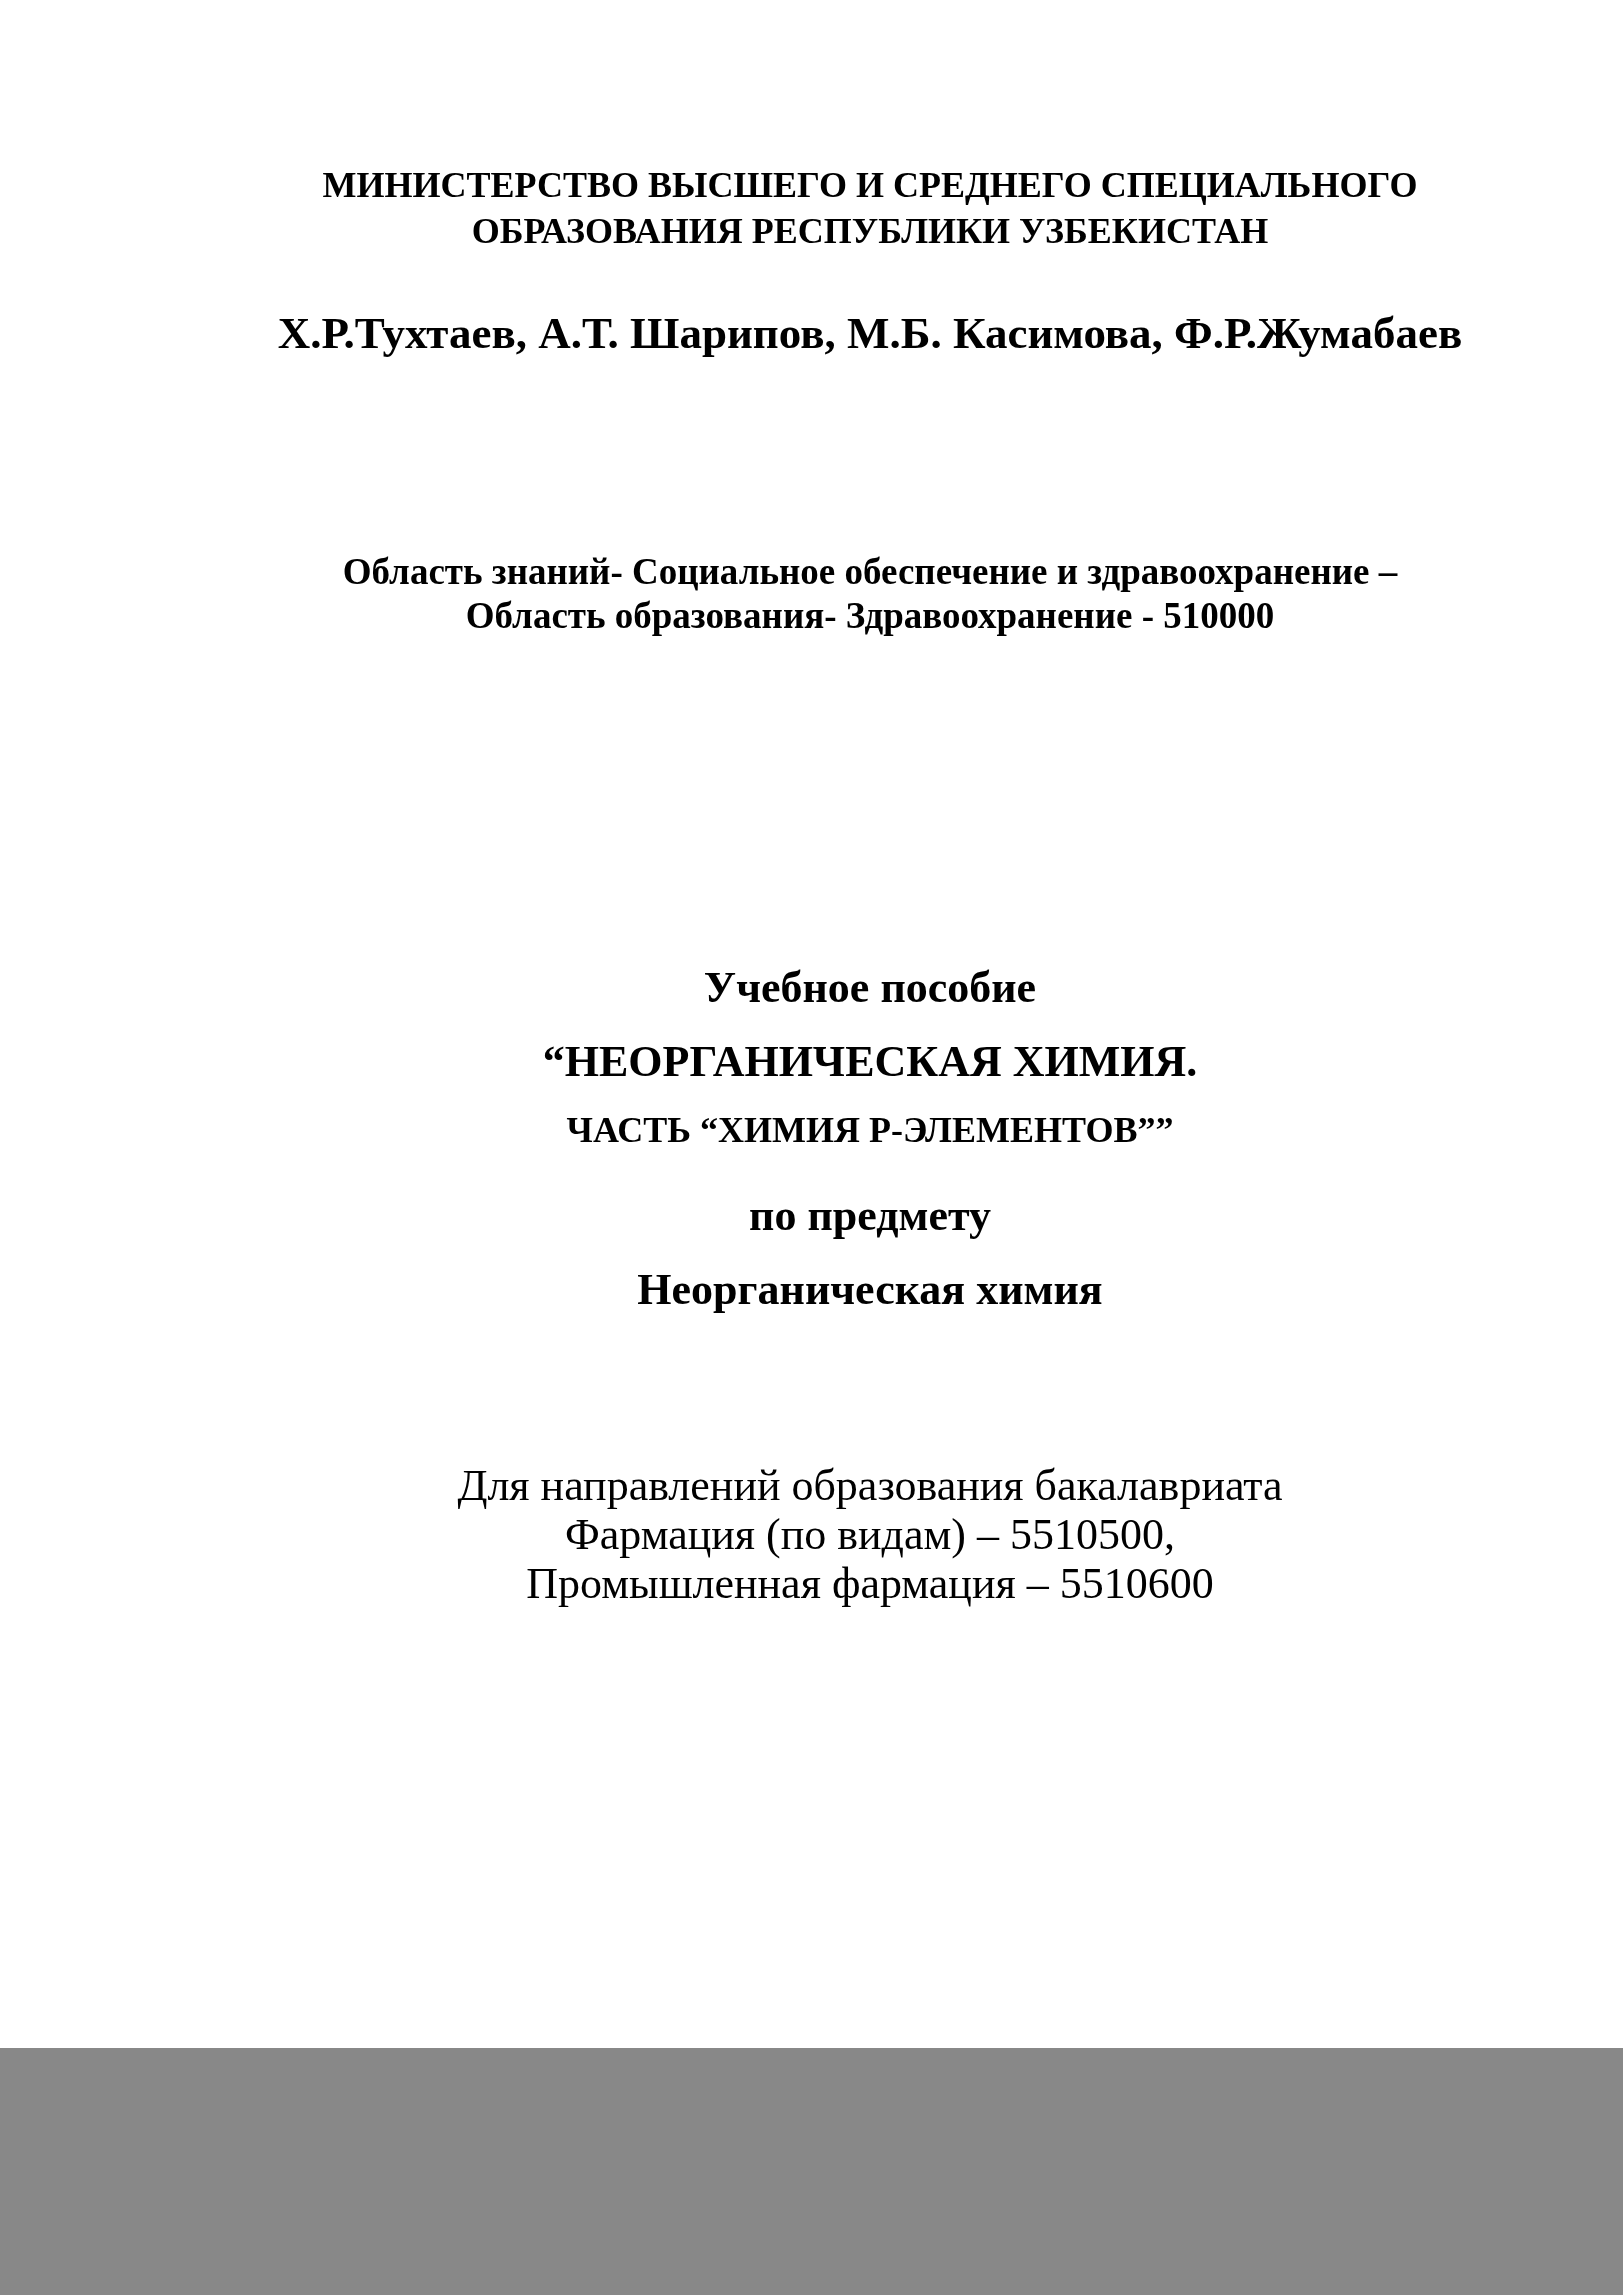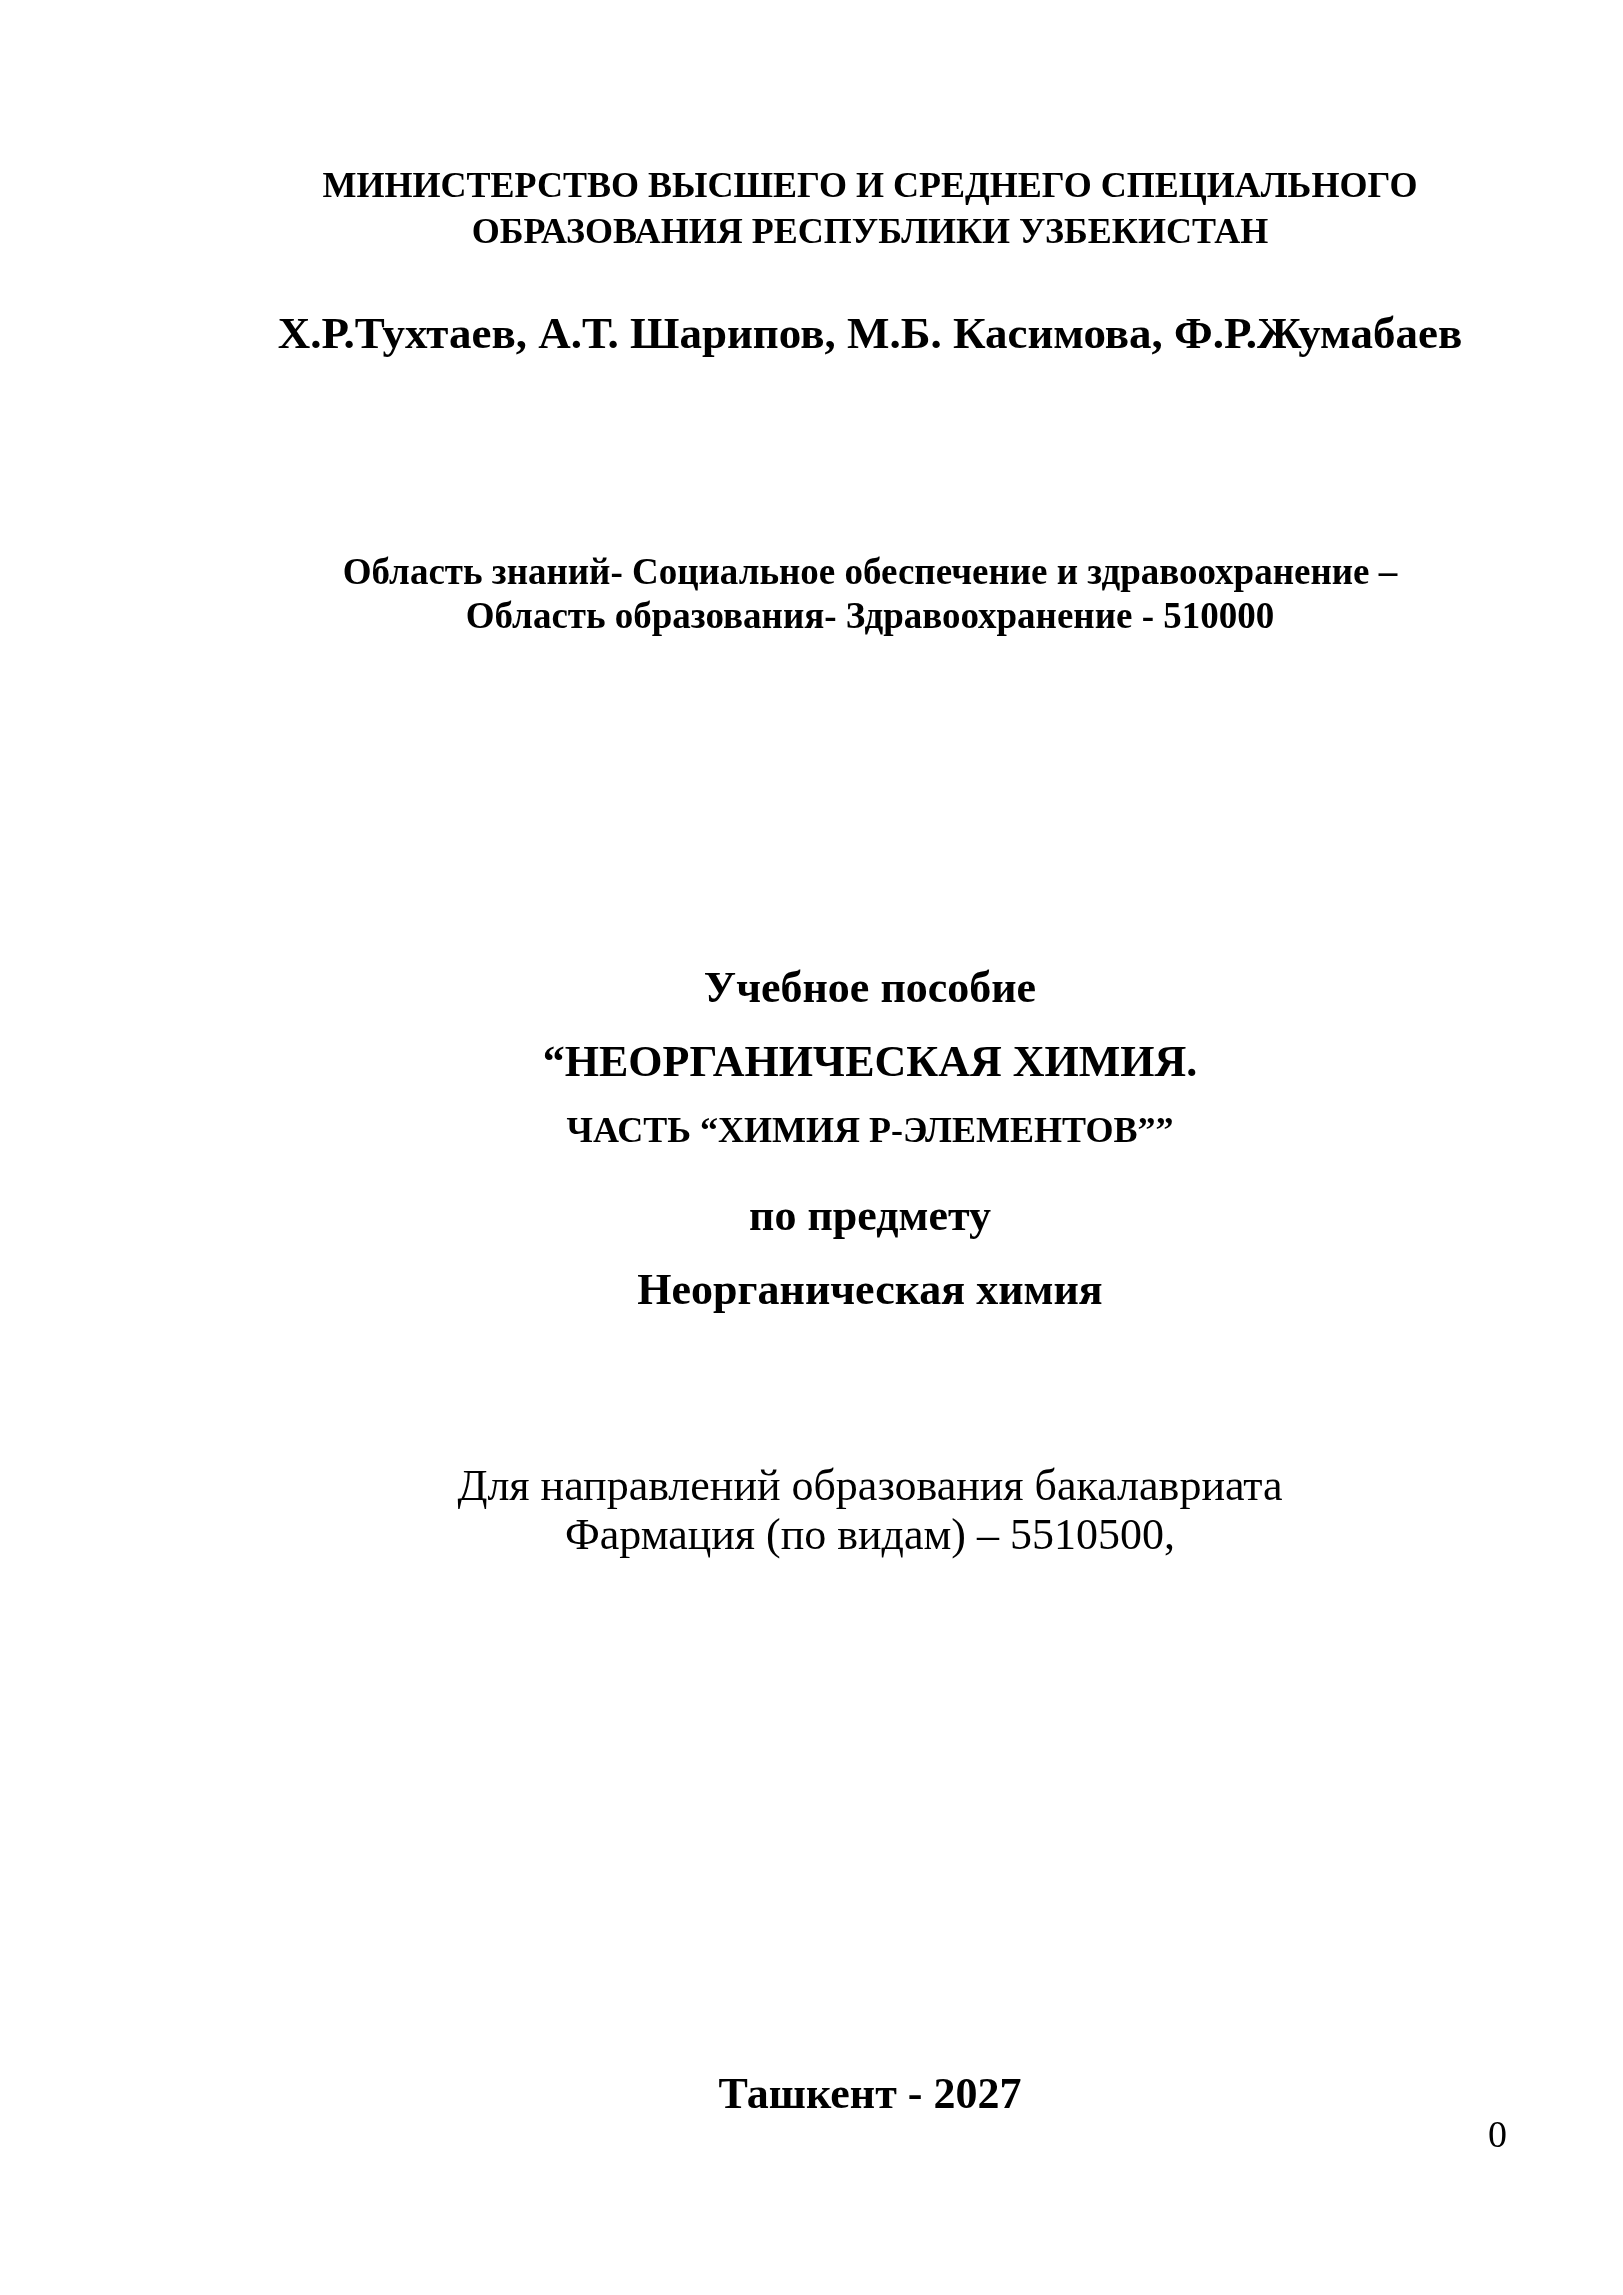--- a/index.html
+++ b/index.html
@@ -3,21 +3,21 @@
 <meta charset="utf-8">
 <style>
   html, body {
     margin: 0;
     padding: 0;
     background: #888888;
   }
   .page {
     position: relative;
     width: 1623px;
-    height: 2295px;
+    height: 2048px;
     margin: 0 auto;
     background: #ffffff;
     color: #000000;
     font-family: "Liberation Serif", "DejaVu Serif", serif;
     overflow: hidden;
   }
   .block {
     position: absolute;
     left: 232px;
     width: 1276px;
@@ -113,20 +113,21 @@
 
   <div class="block title-line-2">ЧАСТЬ “ХИМИЯ Р-ЭЛЕМЕНТОВ””</div>
 
   <div class="block subject-label">по предмету</div>
 
   <div class="block subject">Неорганическая химия</div>
 
   <div class="block audience">
     <div>Для направлений образования бакалавриата</div>
     <div>Фармация (по видам) – 5510500,</div>
+    <div>Промышленная фармация – 5510600</div>
   </div>
 
   <div class="block city-year">Ташкент - 2027</div>
 
   <div class="page-number">0</div>
 
 </div>
 
 
 </body></html>

